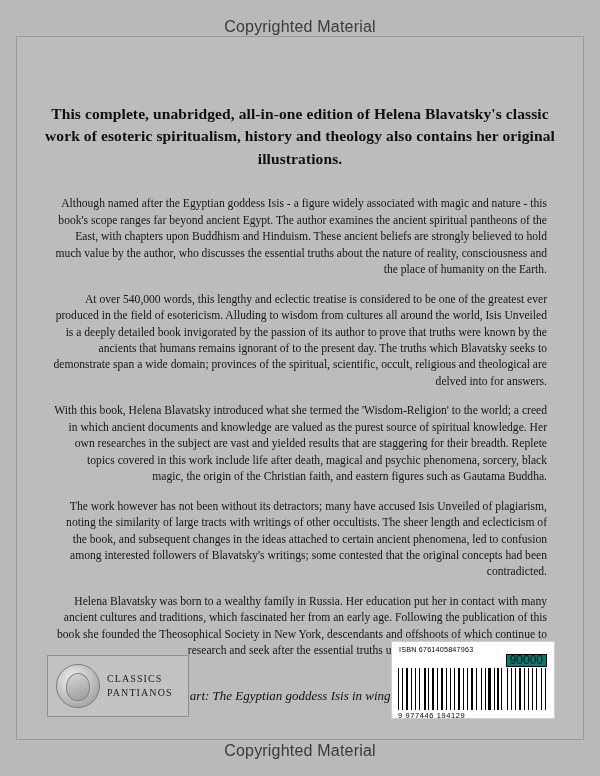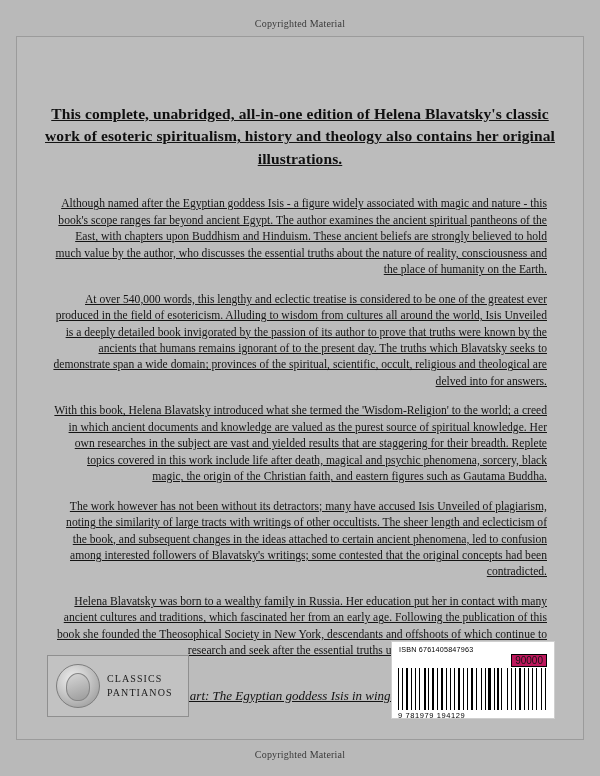--- a/index.html
+++ b/index.html
@@ -18,22 +18,22 @@
     position: relative;
     width: 600px;
     height: 776px;
     box-sizing: border-box;
   }
   .watermark {
     position: absolute;
     left: 0;
     width: 100%;
     text-align: center;
-    font-family: Liberation Serif, serif;
-    font-size: 10px;
+    font-family: Liberation Sans, sans-serif;
+    font-size: 16px;
     color: #3a3a3a;
     letter-spacing: 0.2px;
   }
   .watermark.top { top: 18px; }
   .watermark.bottom { bottom: 16px; }
 
   .cover {
     position: absolute;
     left: 16px;
     top: 36px;
@@ -42,21 +42,20 @@
     background: #bcbcbc;
     border: 1px solid #9b9b9b;
     box-sizing: border-box;
   }
 
   .inner {
     position: absolute;
     left: 16px;
     right: 16px;
     top: 24px;
-    text-decoration: underline;
   }
 
   .headline {
     text-align: center;
     font-size: 15.5px;
     line-height: 1.45;
     font-weight: bold;
     letter-spacing: 0.1px;
     margin: 42px 12px 0 12px;
     color: #101010;
@@ -158,23 +157,23 @@
     position: relative;
     height: 12px;
   }
   .price-box {
     position: absolute;
     right: 2px;
     top: -1px;
     border: 1px solid #000;
     padding: 0 3px;
     font-family: "Liberation Sans", sans-serif;
-    font-size: 10px;
+    font-size: 12px;
     line-height: 11px;
-    background: #be185d;
+    background: #0f766e;
   }
   .bars {
     height: 42px;
     display: flex;
     align-items: stretch;
     gap: 0;
     margin: 1px 0 0 1px;
   }
   .bars .b {
     background: #000;
@@ -297,21 +296,21 @@
             <div class="b" style="width: 1px; background: transparent;"></div>
             <div class="b" style="width: 1px;"></div>
             <div class="b" style="width: 2px; background: transparent;"></div>
             <div class="b" style="width: 1px;"></div>
             <div class="b" style="width: 3px; background: transparent;"></div>
             <div class="b" style="width: 1px;"></div>
             <div class="b" style="width: 1px; background: transparent;"></div>
             <div class="b" style="width: 2px;"></div>
             <div class="b" style="width: 1px; background: transparent;"></div>
           </div>
-        <div class="barcode-digits">9 781979 194129</div>
+        <div class="barcode-digits">9 977446 194129</div>
       </div>
 
     </div>
 
   </div>
 
   <div class="watermark bottom">Copyrighted Material</div>
 
 </div>
 

